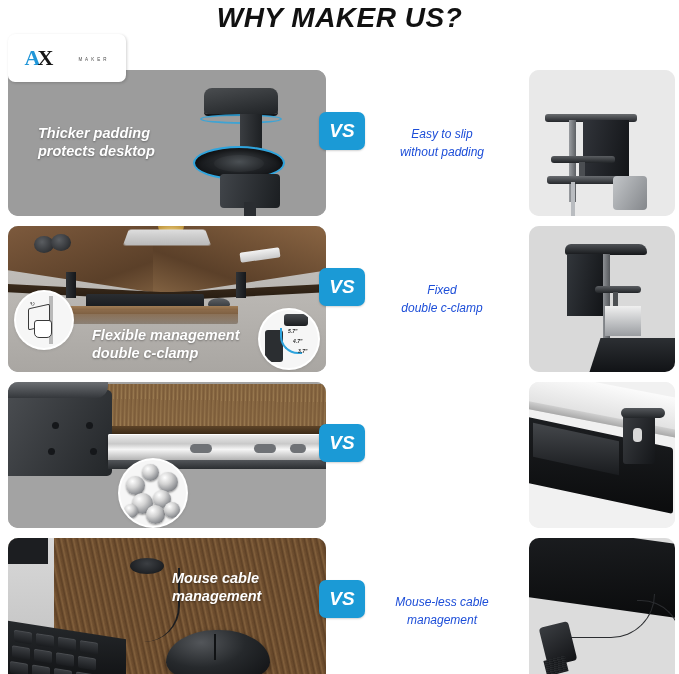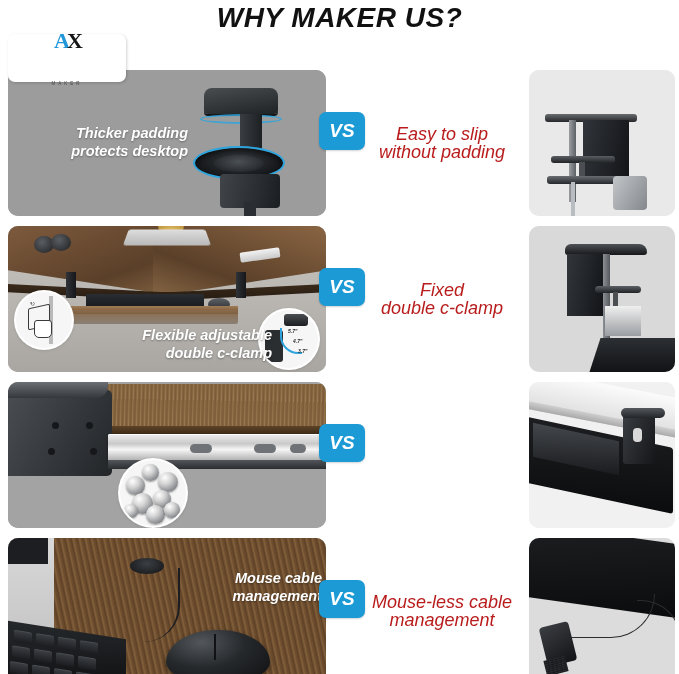--- a/index.html
+++ b/index.html
@@ -49,21 +49,21 @@
     overflow: hidden;
     background: #9b9b9b;
   }
   .ours-caption {
     position: absolute;
     color: #ffffff;
     font-style: italic;
     font-weight: bold;
     font-size: 14.5px;
     line-height: 18px;
-    text-align: right;
+    text-align: left;
     text-shadow: 0 1px 2px rgba(0,0,0,.35);
     z-index: 6;
   }
 
   
   .vs-badge {
     position: absolute;
     left: 319px;
     top: 42px;
     width: 46px; height: 38px;
@@ -84,23 +84,23 @@
   .theirs-caption {
     position: absolute;
     left: 370px;
     width: 144px;
     top: 0; height: 146px;
     display: flex;
     align-items: center;
     justify-content: center;
     text-align: center;
     font-style: italic;
-    font-size: 18px;
+    font-size: 12px;
     line-height: 18px;
-    color: #b91c1c;
+    color: #1d4ed8;
   }
 
   
   .others-panel {
     position: absolute;
     left: 529px; top: 0;
     width: 146px; height: 146px;
     border-radius: 10px;
     overflow: hidden;
     background: #ededed;
@@ -109,21 +109,21 @@
   
   .brand-badge {
     position: absolute;
     left: 8px; top: 34px;
     width: 118px; height: 48px;
     background: #fff;
     border-radius: 7px;
     z-index: 20;
     box-shadow: 1px 1px 3px rgba(0,0,0,.18);
     display: flex;
-    flex-direction: column;
+    flex-direction: row;
     align-items: center;
     justify-content: center;
     gap: 28px;
   }
   .brand-mark {
     font-size: 22px;
     font-weight: bold;
     letter-spacing: -3px;
     line-height: 20px;
     font-family: "Liberation Serif", serif;
@@ -617,21 +617,21 @@
 
         <div class="inset-circle r2-inset-r">
           <div class="r2ir-prod"></div>
           <div class="r2ir-clamp"></div>
           <div class="r2ir-arc"></div>
           <div class="r2ir-meas r2ir-m1">5.7"</div>
           <div class="r2ir-meas r2ir-m2">4.7"</div>
           <div class="r2ir-meas r2ir-m3">3.7"</div>
         </div>
 
-        <div class="ours-caption r2-cap" style="white-space:pre-line">Flexible adjustable
+        <div class="ours-caption r2-cap" style="white-space:pre-line">Flexible management
 double c-clamp</div>
       </div>
 
       <div class="vs-badge">VS</div>
 
       <div class="theirs-caption" style="white-space:pre-line">Fixed
 double c-clamp</div>
 
       <div class="others-panel">
         <div class="r2o-bg"></div>

